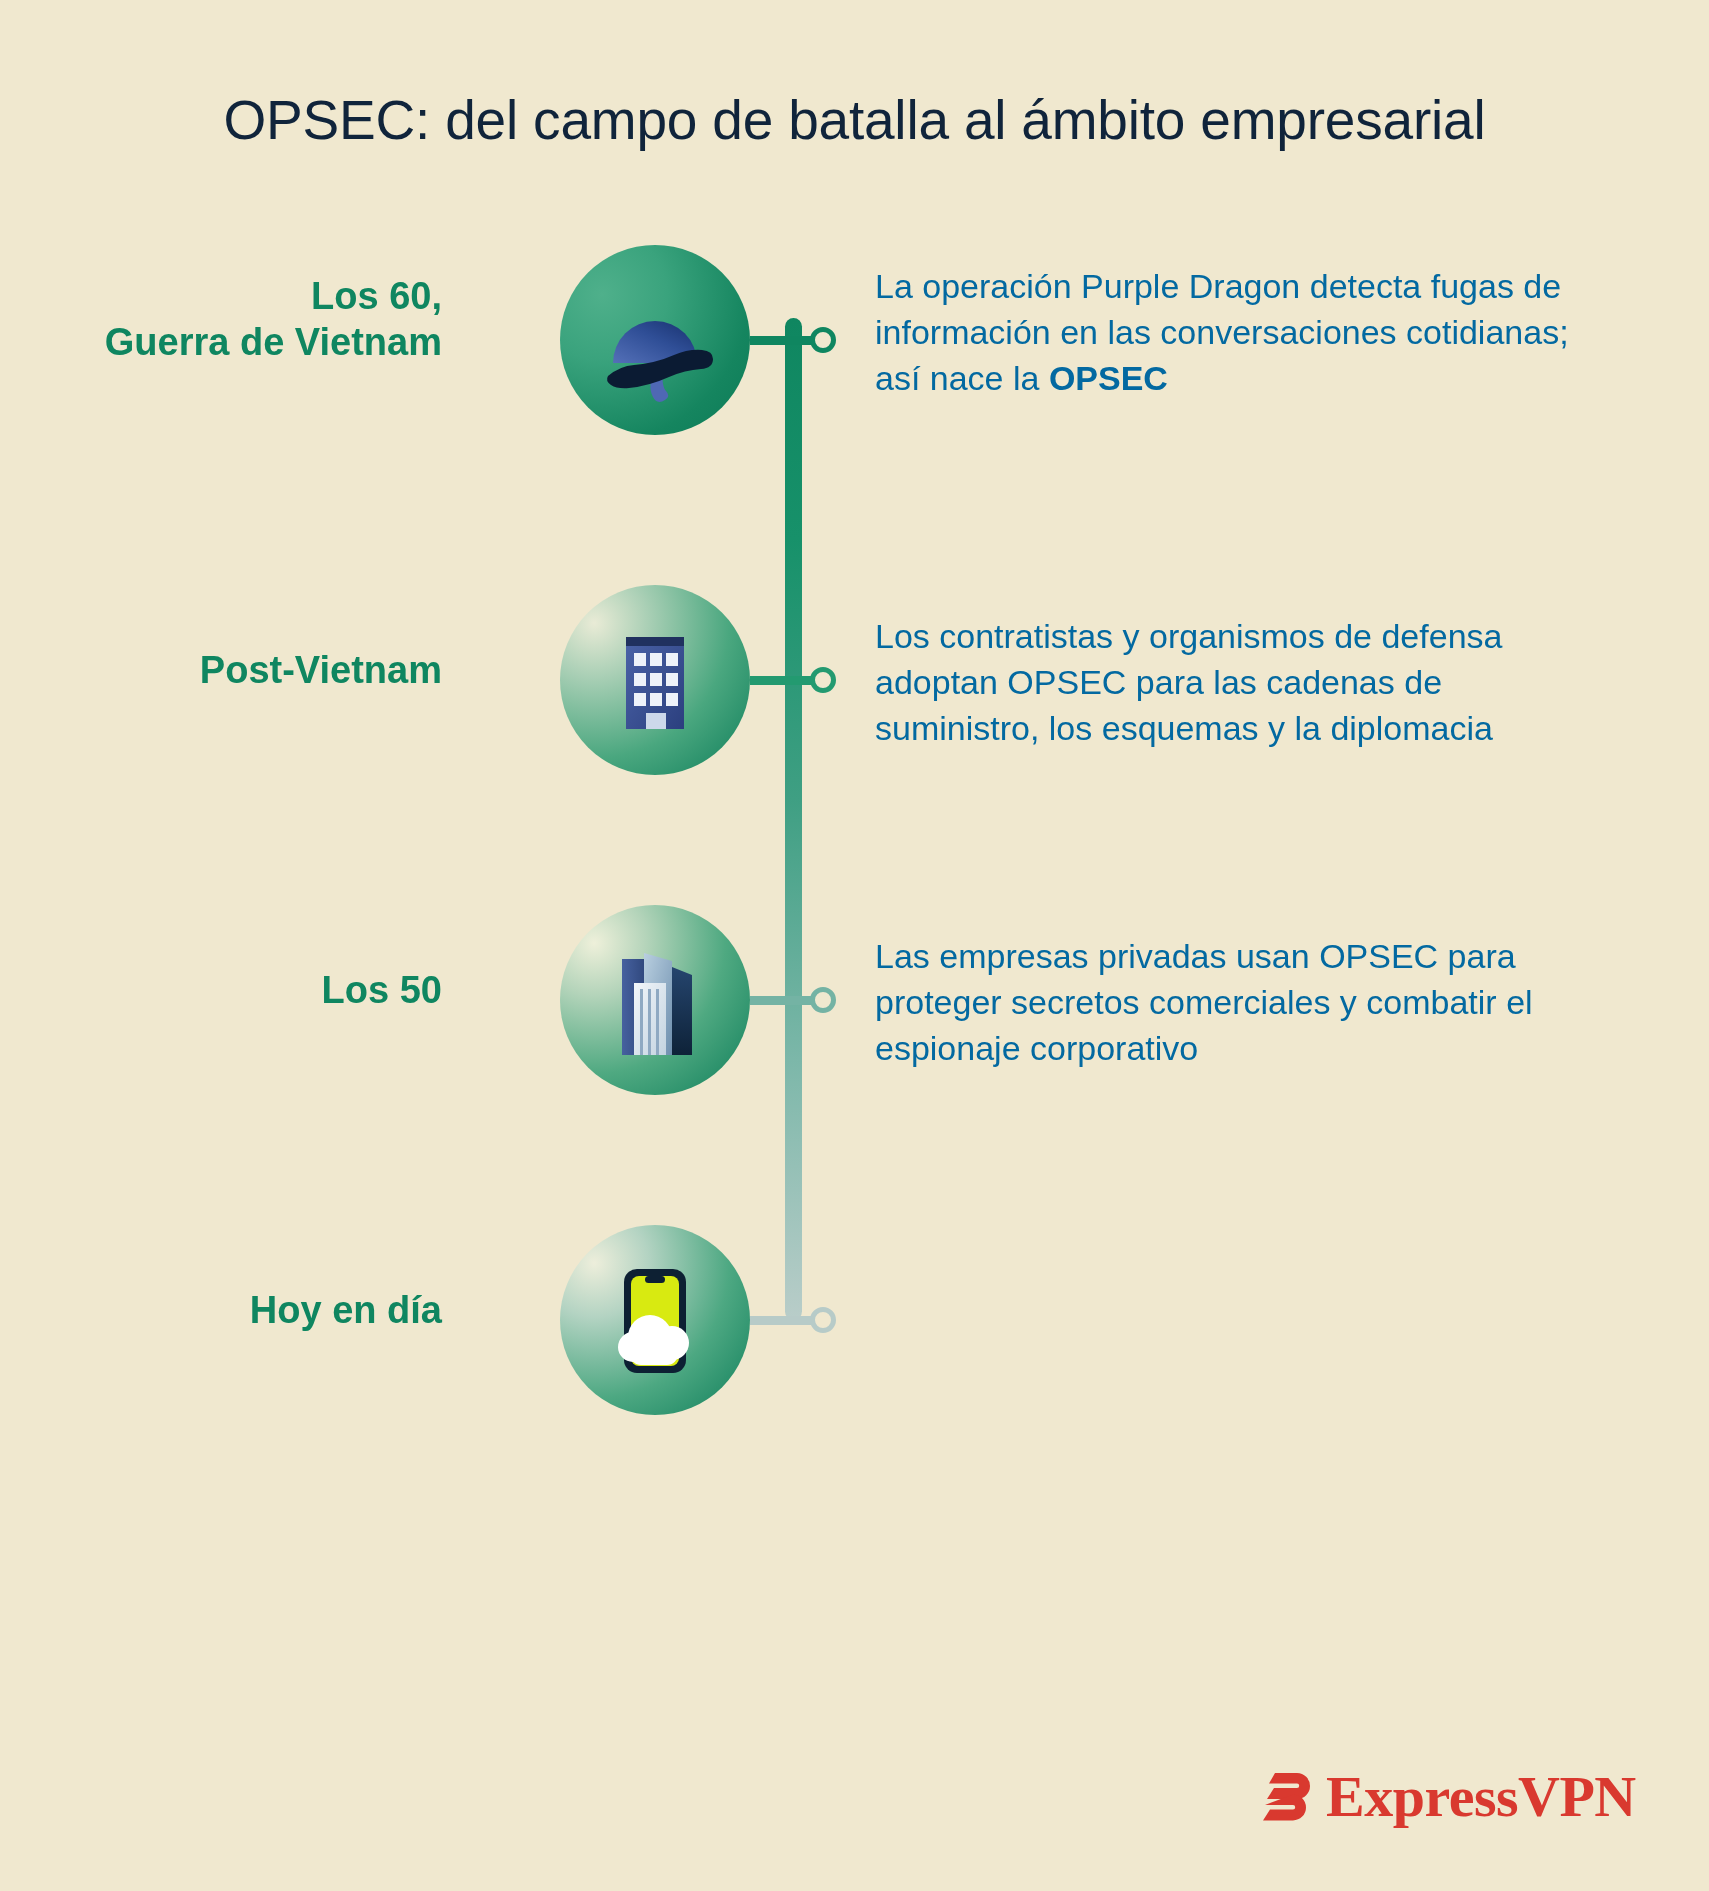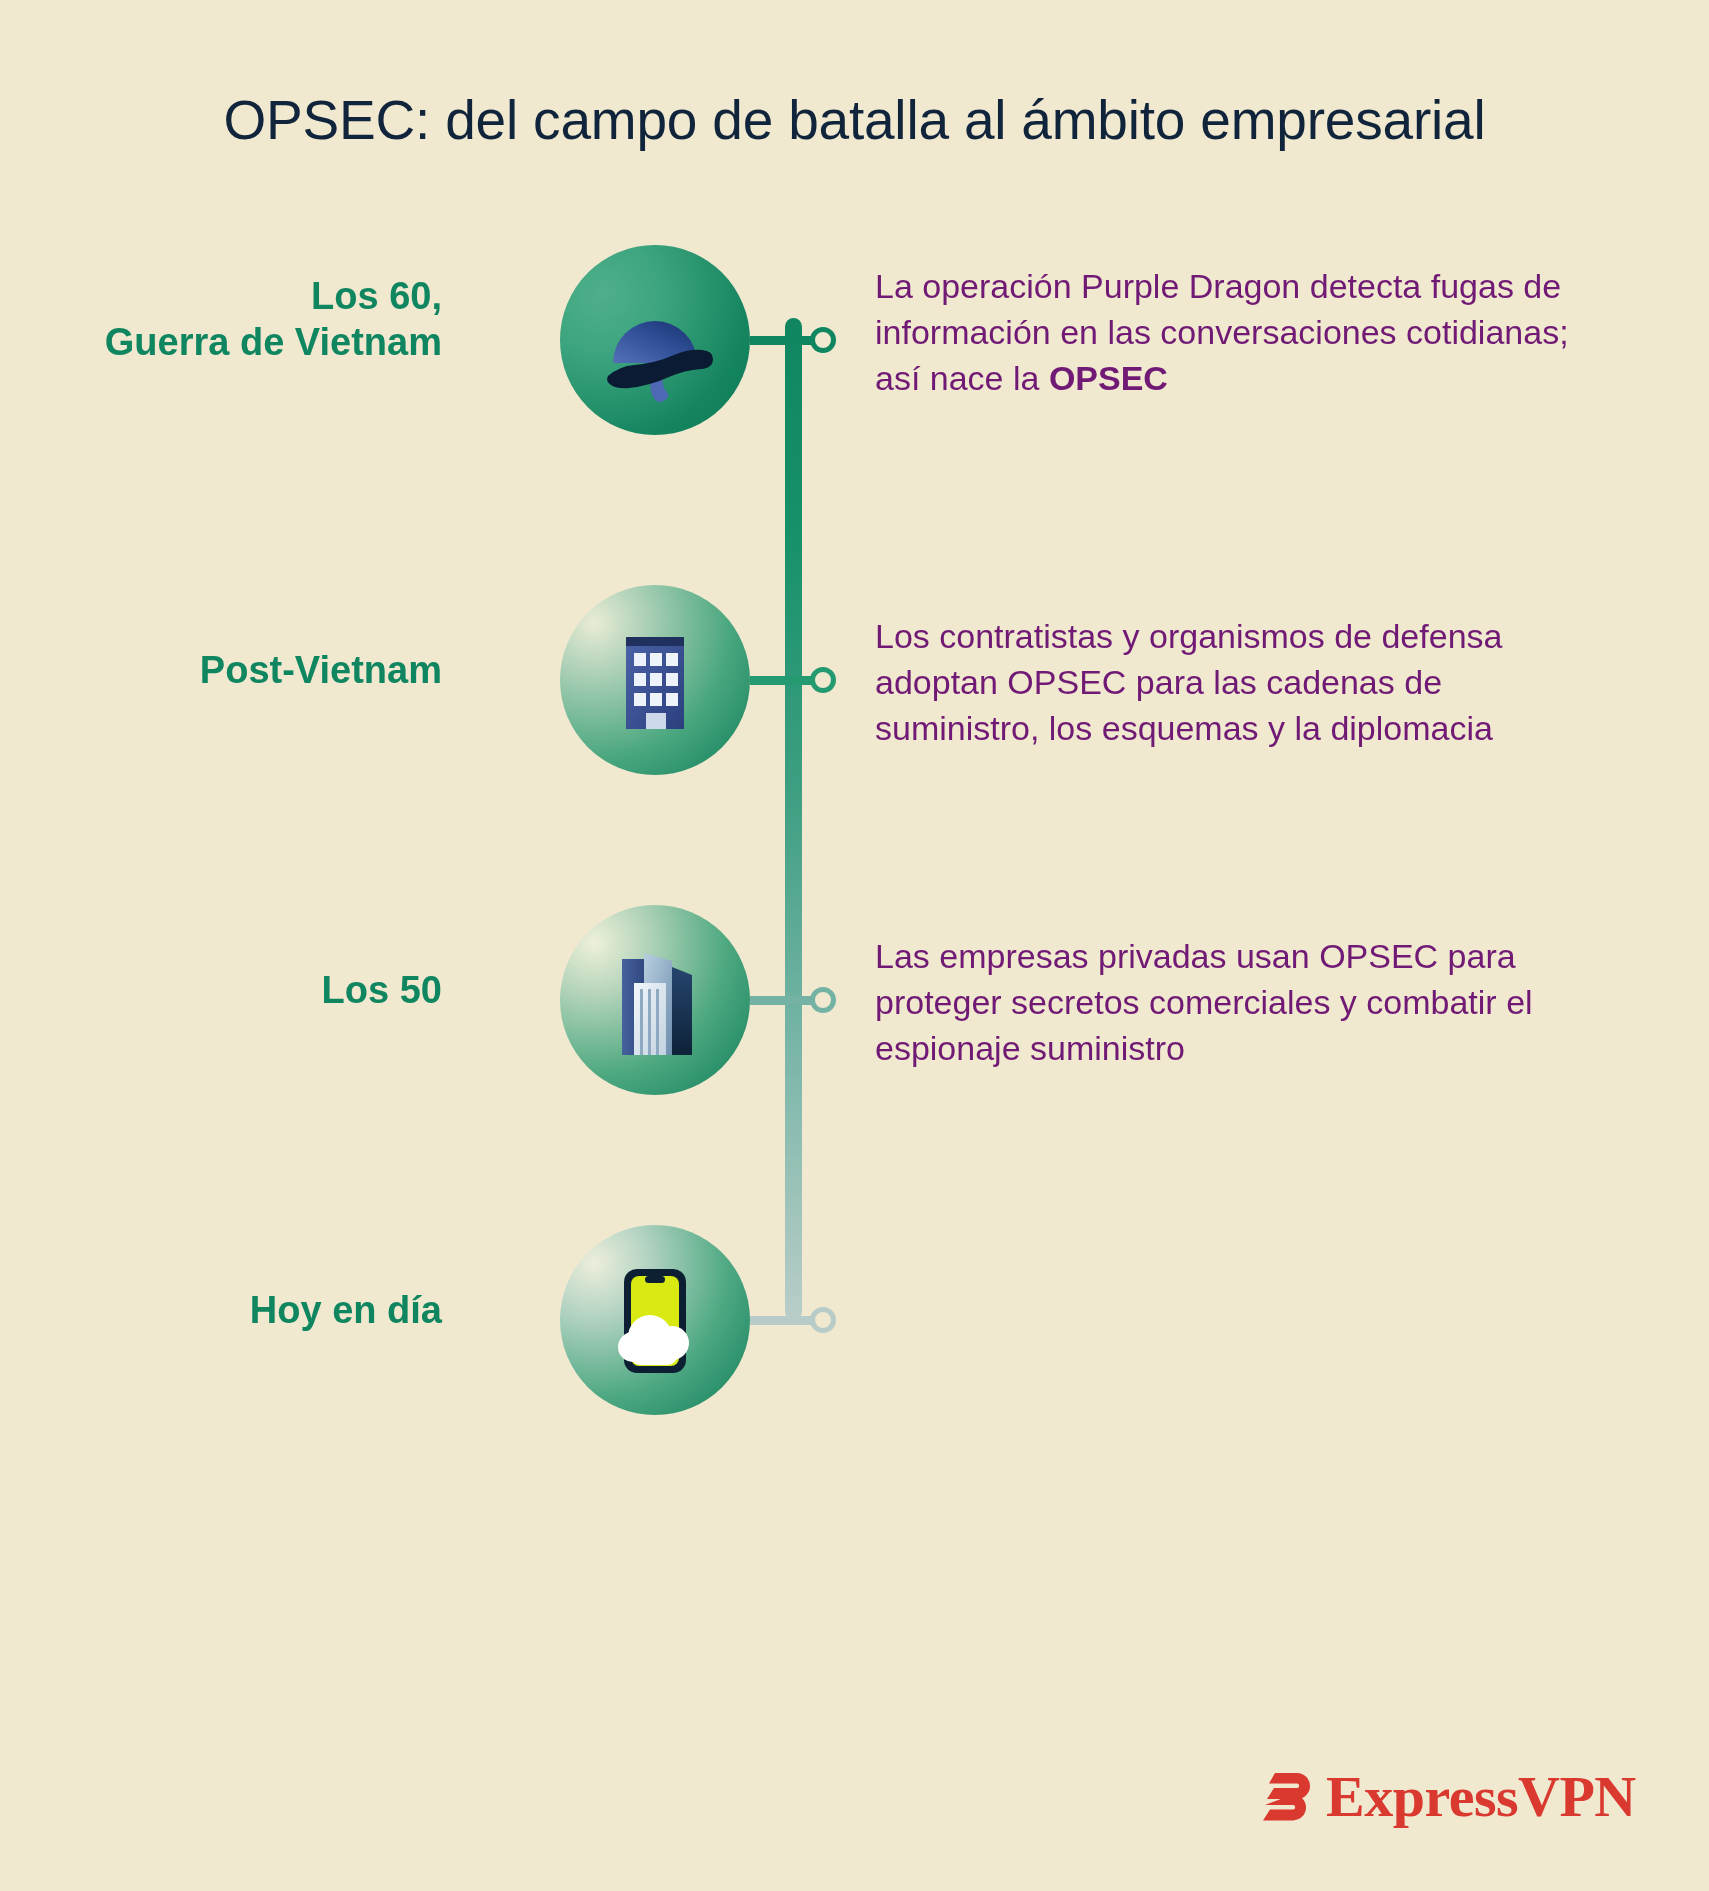--- a/index.html
+++ b/index.html
@@ -111,21 +111,21 @@
   .c4 .bar { background: #b7cbc8; } .c4 .node { border: 5px solid #b7cbc8; }
 
   
   .desc {
     position: absolute;
     left: 875px;
     width: 700px;
     top: 18px;
     font-size: 34px;
     line-height: 1.36;
-    color: #701a75;
+    color: #0369a1;
   }
   .row-2 .desc, .row-3 .desc, .row-4 .desc { top: 28px; }
   .desc b { font-weight: bold; }
 
   
   .logo {
     position: absolute;
     left: 1255px;
     top: 1763px;
     display: flex;
@@ -250,21 +250,21 @@
       <rect x="88" y="84" width="3" height="66" fill="#8fa9c2"></rect>
       <rect x="96" y="84" width="3" height="66" fill="#8fa9c2"></rect>
     </svg>
   </div>
 
   <div class="connector c3">
     <div class="bar"></div>
     <div class="node"></div>
   </div>
 
-  <div class="desc">Las empresas privadas usan OPSEC para proteger secretos comerciales y combatir el espionaje suministro</div>
+  <div class="desc">Las empresas privadas usan OPSEC para proteger secretos comerciales y combatir el espionaje corporativo</div>
 </div>
 
 <div class="row row-4">
 
   <div class="era-label">
     <div>Hoy en día</div>
   </div>
 
   <div class="icon-disc disc-4">
     <svg width="190" height="190" viewBox="0 0 190 190">

